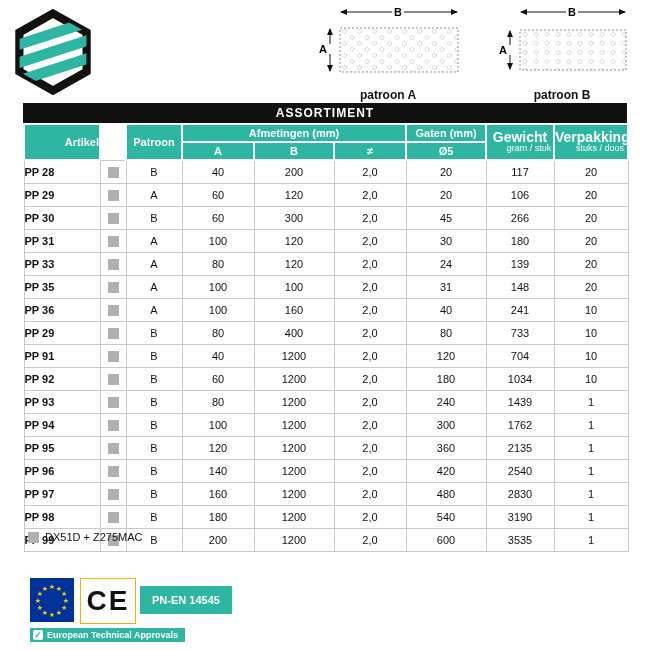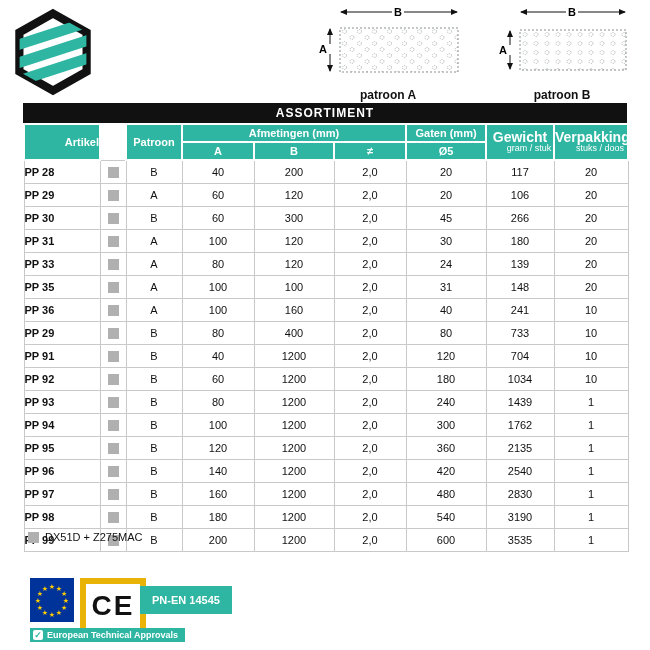--- a/index.html
+++ b/index.html
@@ -26,21 +26,21 @@
   .h-main{font-size:14px;font-weight:bold;line-height:12px;}
   td{border:1px solid #c9c9c9;height:20px;text-align:center;background:#fff;}
   td.cell-artikel{text-align:left;padding-left:0;font-weight:bold;}
   .sq{display:inline-block;width:11px;height:11px;background:#b0b0b0;vertical-align:middle;}
   
   .legend{position:absolute;left:28px;top:531px;display:flex;align-items:center;gap:6px;font-size:11px;}
   
   .eu-flag{position:absolute;left:30px;top:578px;width:44px;height:44px;}
   .ce-box{
     position:absolute;left:80px;top:578px;width:54px;height:44px;background:#fff;
-    border:6px solid #eab308;display:flex;align-items:center;justify-content:center;
+    border:1px solid #eab308;display:flex;align-items:center;justify-content:center;
     font-size:28px;font-weight:bold;letter-spacing:2px;
   }
   .norm-box{
     position:absolute;left:140px;top:586px;height:28px;line-height:28px;
     background:#2eb6a2;color:#fff;font-size:11px;font-weight:bold;padding:0 12px;
   }
   .eta-badge{
     position:absolute;left:30px;top:628px;background:#2eb6a2;color:#fff;
     display:inline-flex;align-items:center;gap:4px;padding:2px 7px 2px 3px;
     font-size:9px;font-weight:bold;

